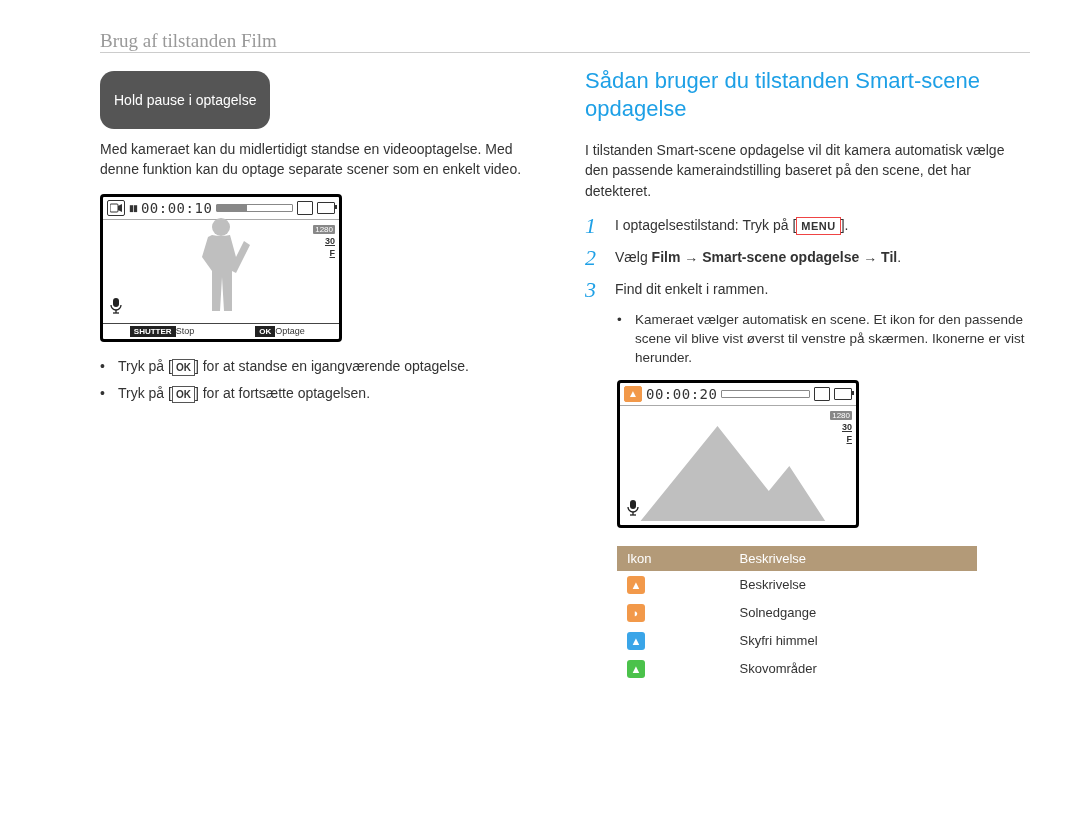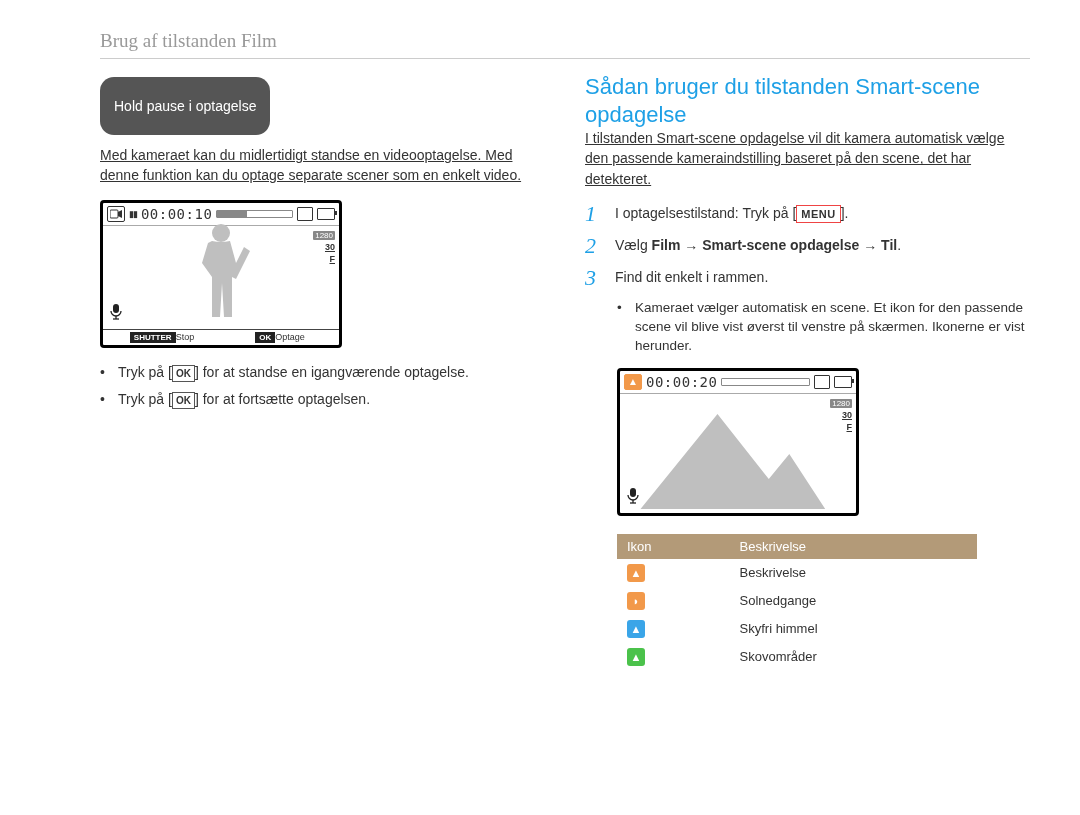--- a/index.html
+++ b/index.html
@@ -1,23 +1,23 @@
 <!DOCTYPE html>
 <html><head>
 <meta charset="utf-8">
 <style>
   html,body{margin:0;padding:0;background:#fff;font-family:Arial,Helvetica,sans-serif;color:#333;}
   .page{width:1080px;height:815px;margin:0 auto;position:relative;box-sizing:border-box;padding:30px 50px 0 100px;}
-  .page-header{font-family:Georgia,'Times New Roman',serif;font-size:19px;color:#999;font-weight:400;margin-bottom:6px;}
+  .page-header{font-family:Georgia,'Times New Roman',serif;font-size:19px;color:#999;font-weight:400;}
   .hr{border:0;border-top:1px solid #ccc;margin:0 0 18px 0;}
   .cols{display:flex;gap:40px;}
   .col{flex:1;min-width:0;}
   .pill{display:inline-block;background:#555;color:#fff;border-radius:14px;padding:21px 14px;font-size:14px;margin-bottom:10px;}
-  .para{font-size:14px;line-height:1.45;color:#333;margin:0 0 14px 0;text-decoration:underline;}
-  .h2{font-family:Arial,sans-serif;font-size:22px;color:#1ea0e6;font-weight:400;line-height:1.25;margin:-4px 0 0 0;}
+  .para{font-size:14px;line-height:1.45;color:#333;margin:0 0 14px 0;}
+  .h2{font-family:Arial,sans-serif;font-size:22px;color:#1ea0e6;font-weight:400;line-height:1.25;margin:-4px 0 18px 0;}
   .steps{list-style:none;padding:0;margin:0 0 6px 0;}
   .steps>li{display:flex;gap:12px;font-size:14px;line-height:1.5;margin-bottom:10px;}
   .step-num{font-family:Georgia,serif;font-style:italic;font-size:22px;color:#1ea0e6;line-height:1;min-width:18px;}
   .bold{font-weight:bold;}
   .menu-btn{display:inline-block;border:1px solid #ef4444;padding:0 4px;font-size:11px;font-weight:bold;letter-spacing:0.5px;vertical-align:baseline;}
   .ok-btn{display:inline-block;border:1px solid #555;padding:0 3px;font-size:10px;font-weight:bold;vertical-align:baseline;}
   .bullets{list-style:none;padding:0;margin:0;}
   .bullets>li{display:flex;gap:8px;font-size:14px;line-height:1.5;margin-bottom:6px;}
   .bullets .dot{min-width:10px;}
   .sub-bullets{list-style:none;padding:0;margin:0 0 12px 32px;}

